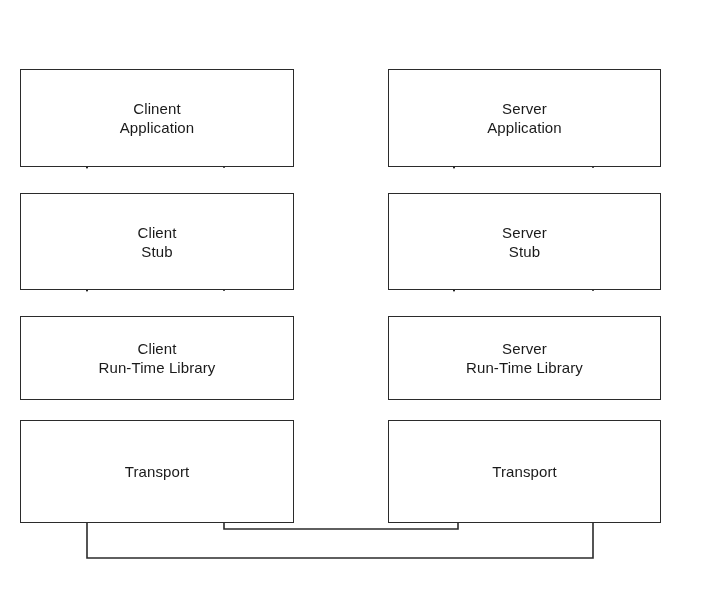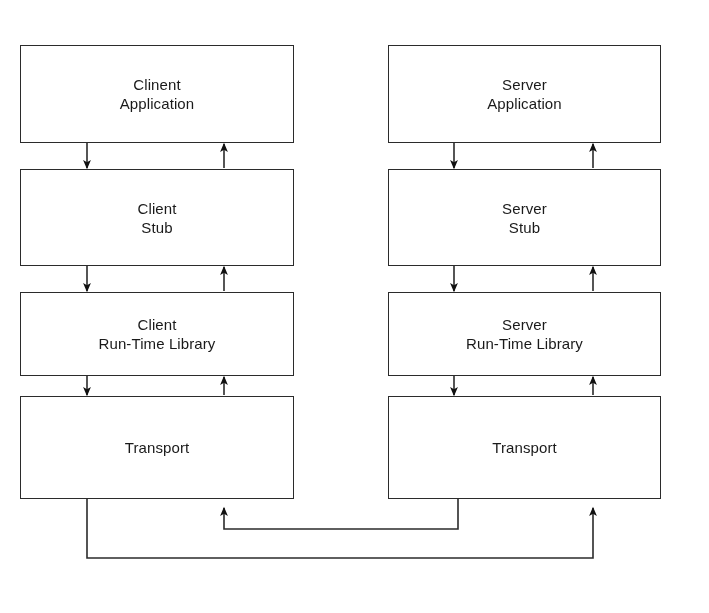--- a/index.html
+++ b/index.html
@@ -32,20 +32,21 @@
   }
   .node-box {
     position: absolute;
     box-sizing: border-box;
     border: 1.6px solid #2b2b2b;
     background: #ffffff;
     display: flex;
     align-items: center;
     justify-content: center;
     text-align: center;
+    margin-top: 24px;
   }
   .node-label {
     font-family: "Liberation Sans", sans-serif;
     font-size: 15px;
     line-height: 19px;
     color: #1a1a1a;
     white-space: pre-line;
     letter-spacing: 0.1px;
   }
 </style>

